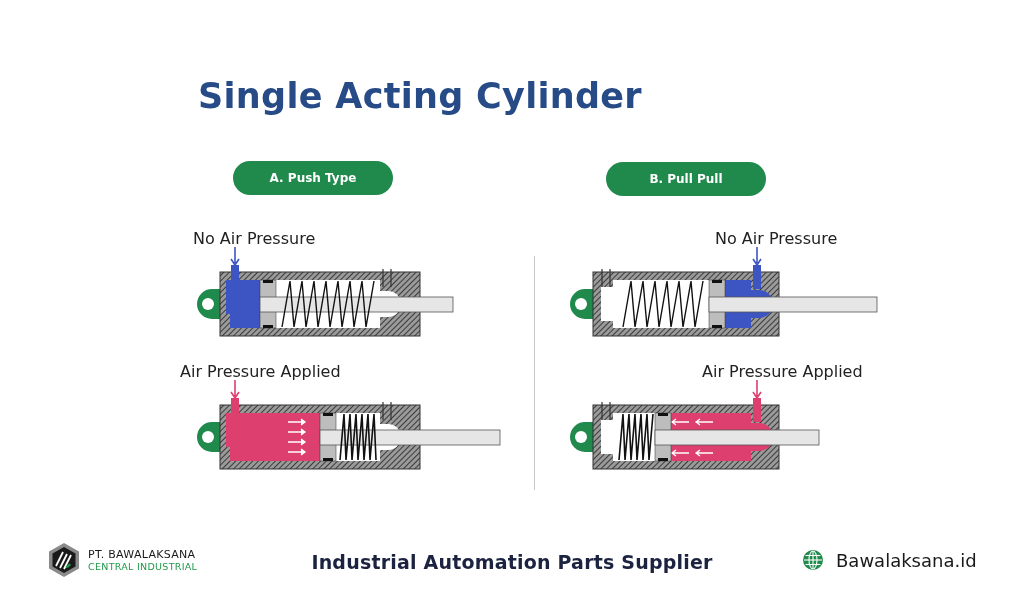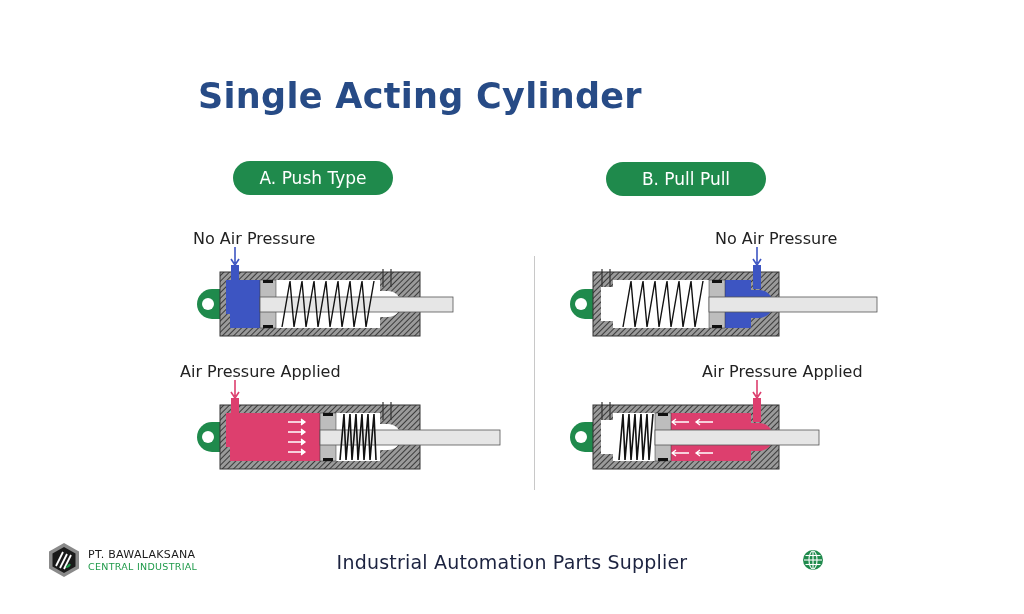--- a/index.html
+++ b/index.html
@@ -1,24 +1,24 @@
 <!DOCTYPE html>
 <html><head>
 <meta charset="utf-8">
 <style>
   html, body { margin: 0; padding: 0; background: #ffffff; }
   body { width: 1024px; height: 614px; position: relative; overflow: hidden; font-family: "DejaVu Sans", sans-serif; }
   .title { position: absolute; left: 0; width: 840px; top: 76px; text-align: center; font-size: 35px; font-weight: bold; color: #274b86; letter-spacing: 0.3px; }
-  .pill { position: absolute; height: 34px; border-radius: 17px; background: #1f8a4c; color: #fff; font-size: 17px; font-weight: normal; display: flex; align-items: center; justify-content: center; }
+  .pill { position: absolute; height: 34px; border-radius: 17px; background: #1f8a4c; color: #fff; font-size: 12px; font-weight: bold; display: flex; align-items: center; justify-content: center; }
   #pill-a { left: 233px; top: 161px; width: 160px; }
   #pill-b { left: 606px; top: 162px; width: 160px; }
   .label { position: absolute; font-size: 16px; color: #222; font-weight: 500; white-space: nowrap; }
   .divider { position: absolute; left: 534px; top: 256px; width: 1px; height: 234px; background: #c8c8c8; }
   svg.cyl { position: absolute; overflow: visible; }
-  .footer-mid { position: absolute; left: 0; width: 1024px; top: 551px; text-align: center; font-size: 19px; font-weight: normal; color: #1c2340; letter-spacing: 0.2px; }
+  .footer-mid { position: absolute; left: 0; width: 1024px; top: 551px; text-align: center; font-size: 19px; font-weight: bold; color: #1c2340; letter-spacing: 0.2px; }
   .logo { position: absolute; left: 46px; top: 542px; display: flex; align-items: center; }
   .logo-text1 { font-size: 11px; font-weight: normal; color: #1a1a1a; letter-spacing: 0.3px; line-height: 12px; }
   .logo-text2 { font-size: 9.5px; font-weight: normal; color: #1f9a4a; letter-spacing: 0.3px; line-height: 11px; }
   .web { position: absolute; left: 802px; top: 549px; display: flex; align-items: center; }
   .web-text { font-size: 18px; color: #1a1a1a; margin-left: 12px; }
 </style>
 </head>
 <body>
 
 <svg width="0" height="0" style="position:absolute">
@@ -145,13 +145,14 @@
   <svg width="22" height="22" viewBox="0 0 22 22">
     <circle cx="11" cy="11" r="10" fill="#1f8a4c"></circle>
     <g stroke="#fff" stroke-width="1.1" fill="none">
       <ellipse cx="11" cy="11" rx="4" ry="9"></ellipse>
       <line x1="11" y1="2" x2="11" y2="20"></line>
       <line x1="2" y1="11" x2="20" y2="11"></line>
       <line x1="3.5" y1="6.5" x2="18.5" y2="6.5"></line>
       <line x1="3.5" y1="15.5" x2="18.5" y2="15.5"></line>
     </g>
   </svg>
+  <span class="web-text">Bawalaksana.id</span>
 </div>
 
 </body></html>

